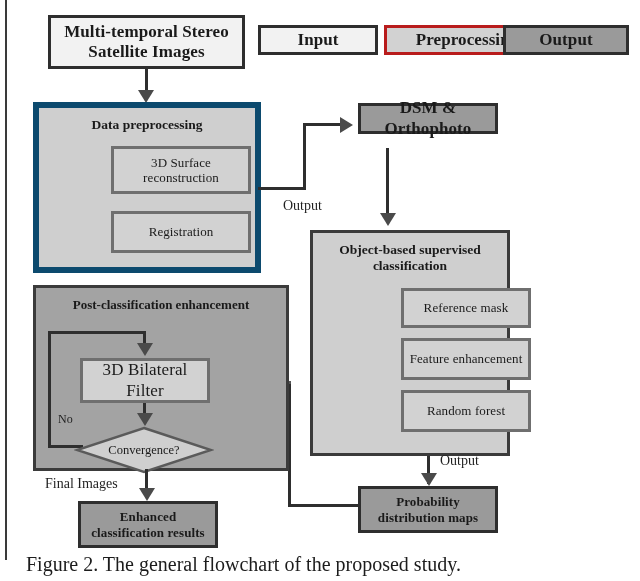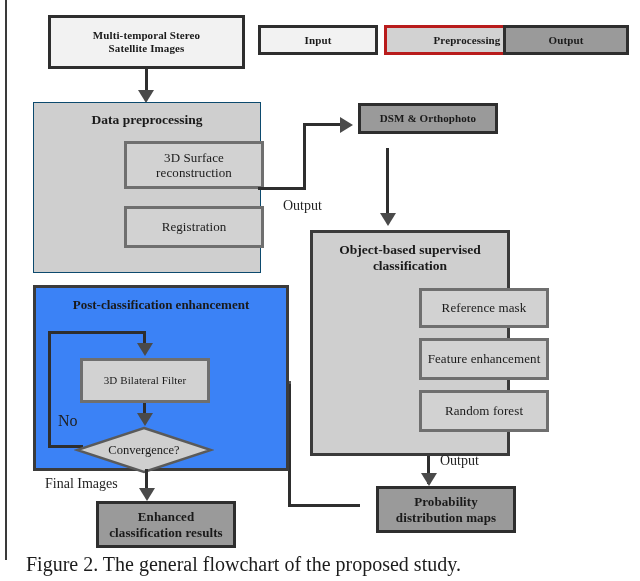--- a/index.html
+++ b/index.html
@@ -24,22 +24,22 @@
   }
   .node .lbl{display:block;padding:0 4px;}
 
   
   .fill-input{background:#f2f2f2;border:3px solid #2e2e2e;}
   .fill-pre  {background:#d2d2d2;border:3px solid #b91c1c;padding-left:42px;}
   .fill-out  {background:#9a9a9a;border:3px solid #2e2e2e;}
   .fill-sub  {background:#d2d2d2;border:3px solid #6f6f6f;}
 
   .bold{font-weight:bold;}
-  .t13{font-size:13px;margin-left:18px;}
-  .t14{font-size:11px;text-align:right;}
+  .t13{font-size:13px;}
+  .t14{font-size:17px;}
 
   
   .group-title{
     position:absolute;left:0;right:0;top:0;
     text-align:center;font-weight:bold;font-size:13.5px;
     padding-top:9px;line-height:1.2;
   }
 
   
   .ln{position:absolute;background:#2e2e2e;}
@@ -92,21 +92,21 @@
   </div>
 
   <div class="node fill-input bold t14" style="left:48px;top:15px;width:197px;height:54px;flex-direction:column;">
     <span class="lbl">Multi-temporal Stereo</span>
     <span class="lbl">Satellite Images</span>
   </div>
 
   <div class="ln lnv" style="left:145px;top:69px;height:27px;"></div>
   <div class="arrow-d" style="left:138px;top:90px;"></div>
 
-  <div style="position:absolute;left:33px;top:102px;width:228px;height:171px;background:#cfcfcf;border:1px solid #0c4a6e;box-sizing:border-box;">
+  <div style="position:absolute;left:33px;top:102px;width:228px;height:171px;background:#cfcfcf;border:6px solid #0c4a6e;box-sizing:border-box;">
     <div class="group-title">Data preprocessing</div>
 
     <div class="node fill-sub t13" style="left:72px;top:38px;width:140px;height:48px;flex-direction:column;">
       <span class="lbl">3D Surface</span>
       <span class="lbl">reconstruction</span>
     </div>
 
     <div class="node fill-sub t13" style="left:72px;top:103px;width:140px;height:42px;">
       <span class="lbl">Registration</span>
     </div>
@@ -149,30 +149,30 @@
   <div class="node fill-out bold t13" style="left:358px;top:486px;width:140px;height:47px;flex-direction:column;">
     <span class="lbl">Probability</span>
     <span class="lbl">distribution maps</span>
   </div>
 
   <div class="ln lnh" style="left:288px;top:504px;width:72px;"></div>
   <div class="ln lnv" style="left:288px;top:381px;height:126px;"></div>
   <div class="ln lnh ln-thin" style="left:237px;top:381px;width:54px;"></div>
   <div class="arrow-l" style="left:224px;top:375px;"></div>
 
-  <div style="position:absolute;left:33px;top:285px;width:256px;height:186px;background:#3b82f6;border:3px solid #3b3b3b;box-sizing:border-box;font-family:Liberation Serif, serif;">
+  <div style="position:absolute;left:33px;top:285px;width:256px;height:186px;background:#a3a3a3;border:3px solid #3b3b3b;box-sizing:border-box;font-family:Liberation Serif, serif;">
     <div class="group-title" style="font-size:13px;">Post-classification enhancement</div>
 
     <div class="ln lnv" style="left:12px;top:43px;height:117px;"></div>
     <div class="ln lnh" style="left:12px;top:43px;width:98px;"></div>
     <div class="ln lnh" style="left:12px;top:157px;width:35px;"></div>
     <div class="ln lnv" style="left:107px;top:43px;height:18px;"></div>
     <div class="arrow-d" style="left:101px;top:55px;"></div>
 
-    <div class="freelbl" style="left:22px;top:124px;font-size:16px;">No</div>
+    <div class="freelbl" style="left:22px;top:124px;font-size:12px;">No</div>
 
     <div class="node fill-sub t14" style="left:44px;top:70px;width:130px;height:45px;">
       <span class="lbl">3D Bilateral Filter</span>
     </div>
 
     <div class="ln lnv" style="left:107px;top:115px;height:17px;"></div>
     <div class="arrow-d" style="left:101px;top:125px;"></div>
 
     <div class="diamond" style="left:38px;top:138px;width:140px;height:48px;">
       <svg width="140" height="48" viewBox="0 0 140 48">

